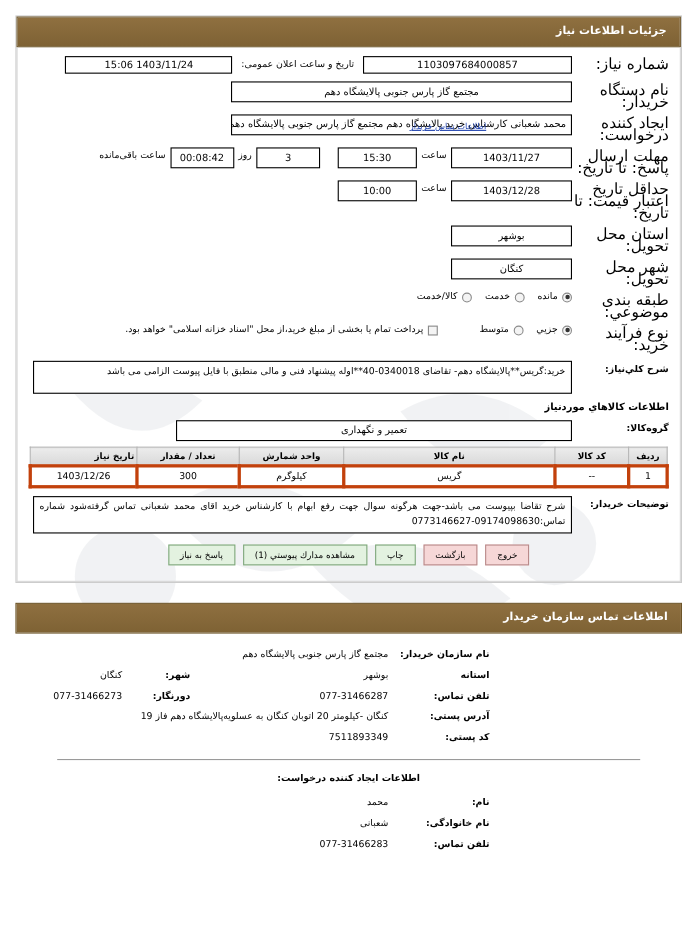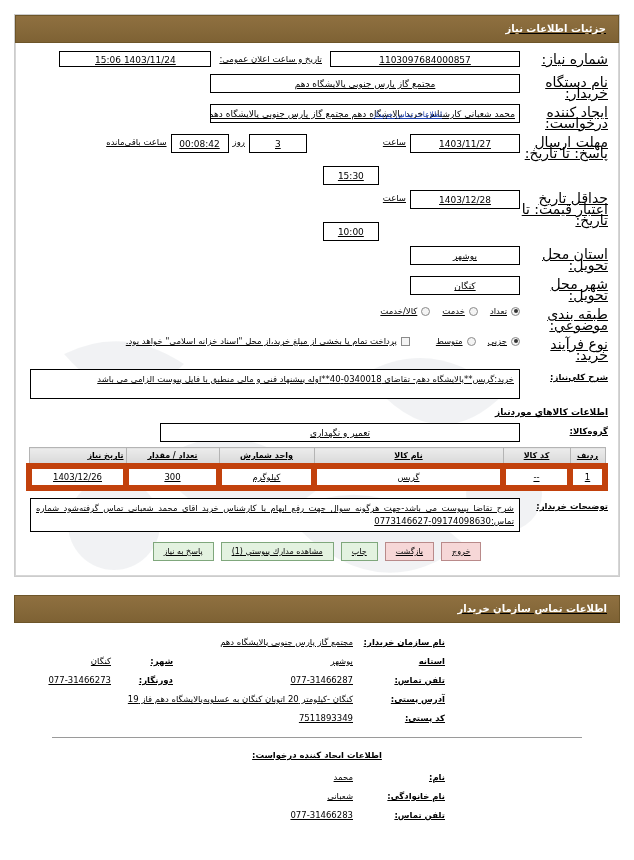--- a/index.html
+++ b/index.html
@@ -38,21 +38,20 @@
     z-index: 0;
   }
   .watermark svg { width: 100%; height: 100%; }
 
   .content { position: relative; z-index: 2; }
 
   .outer-frame {
     margin: 14px;
     border: 1px solid #cccccc;
     background: transparent;
-    text-decoration: underline;
   }
 
   .section-header {
     background: #8a6c3a;
     background: linear-gradient(#8f7040, #7e6234);
     color: #ffffff;
     font-size: 10px;
     font-weight: bold;
     padding: 7px 12px 8px 12px;
     text-align: right;
@@ -99,21 +98,21 @@
     position: relative;
   }
   .fld.tall { height: 19px; line-height: 19px; }
 
   .w-need-no { width: 190px; }
   .w-mid-lbl { text-align: center; font-size: 8.5px; padding: 3px 8px 0 8px; white-space: nowrap;}
   .w-datetime { width: 152px; }
   .w-org { width: 310px; }
   .w-creator { width: 310px; }
   .w-date { width: 110px; }
-  .w-time { width: 56px; margin-top: 32px; }
+  .w-time { width: 72px; }
   .w-days { width: 58px; }
   .w-remain { width: 58px; }
   .w-province { width: 110px; }
   .w-city { width: 110px; }
   .w-group { width: 360px; }
 
   .inline-lbl {
     font-size: 8.5px;
     padding: 3px 4px 0 4px;
     white-space: nowrap;
@@ -197,21 +196,21 @@
     background: #e2e2e2;
     background: linear-gradient(#ececec, #d9d9d9);
     border: 1px solid #b4b4b4;
     font-weight: bold;
     padding: 3px 2px;
     text-align: center;
     font-size: 8px;
     color: #000;
   }
   table.goods td {
-    border: 6px solid #c2410c;
+    border: 3px solid #c2410c;
     padding: 3px 2px;
     text-align: center;
     background: #fff;
     font-size: 8.5px;
   }
 
   .btn-row {
     display: flex;
     justify-content: center;
     gap: 7px;
@@ -336,21 +335,21 @@
         <div class="row">
           <div class="lbl">شهر محل تحویل:</div>
           <div class="fld tall w-city">کنگان</div>
         </div>
 
         <div class="row">
           <div class="lbl">طبقه بندی موضوعي:</div>
           <div class="radio-row">
             <label class="radio-item">
               <span class="rd on"></span>
-              <span>تعداد</span>
+              <span>مانده</span>
             </label>
             <label class="radio-item">
               <span class="rd"></span>
               <span>خدمت</span>
             </label>
             <label class="radio-item">
               <span class="rd"></span>
               <span>کالا/خدمت</span>
             </label>
           </div>
@@ -360,21 +359,21 @@
           <div class="lbl">نوع فرآیند خرید:</div>
           <div class="radio-row">
             <label class="radio-item">
               <span class="rd on"></span>
               <span>جزیي</span>
             </label>
             <label class="radio-item">
               <span class="rd"></span>
               <span>متوسط</span>
             </label>
-            <label class="radio-item" style="margin-right:14px;">
+            <label class="radio-item" style="margin-right:26px;">
               <span class="cb"></span>
               <span>پرداخت تمام یا بخشی از مبلغ خرید،از محل "اسناد خزانه اسلامی" خواهد بود.</span>
             </label>
           </div>
         </div>
 
         <div class="row" style="margin-top:8px;">
           <div class="lbl bold-lbl">شرح كلي‌نياز:</div>
           <div class="descbox" style="width:490px;">خرید:گریس**پالایشگاه دهم- تقاضای 0340018-40**اوله  پیشنهاد فنی و مالی  منطبق با فایل پیوست الزامی می باشد</div>
         </div>

